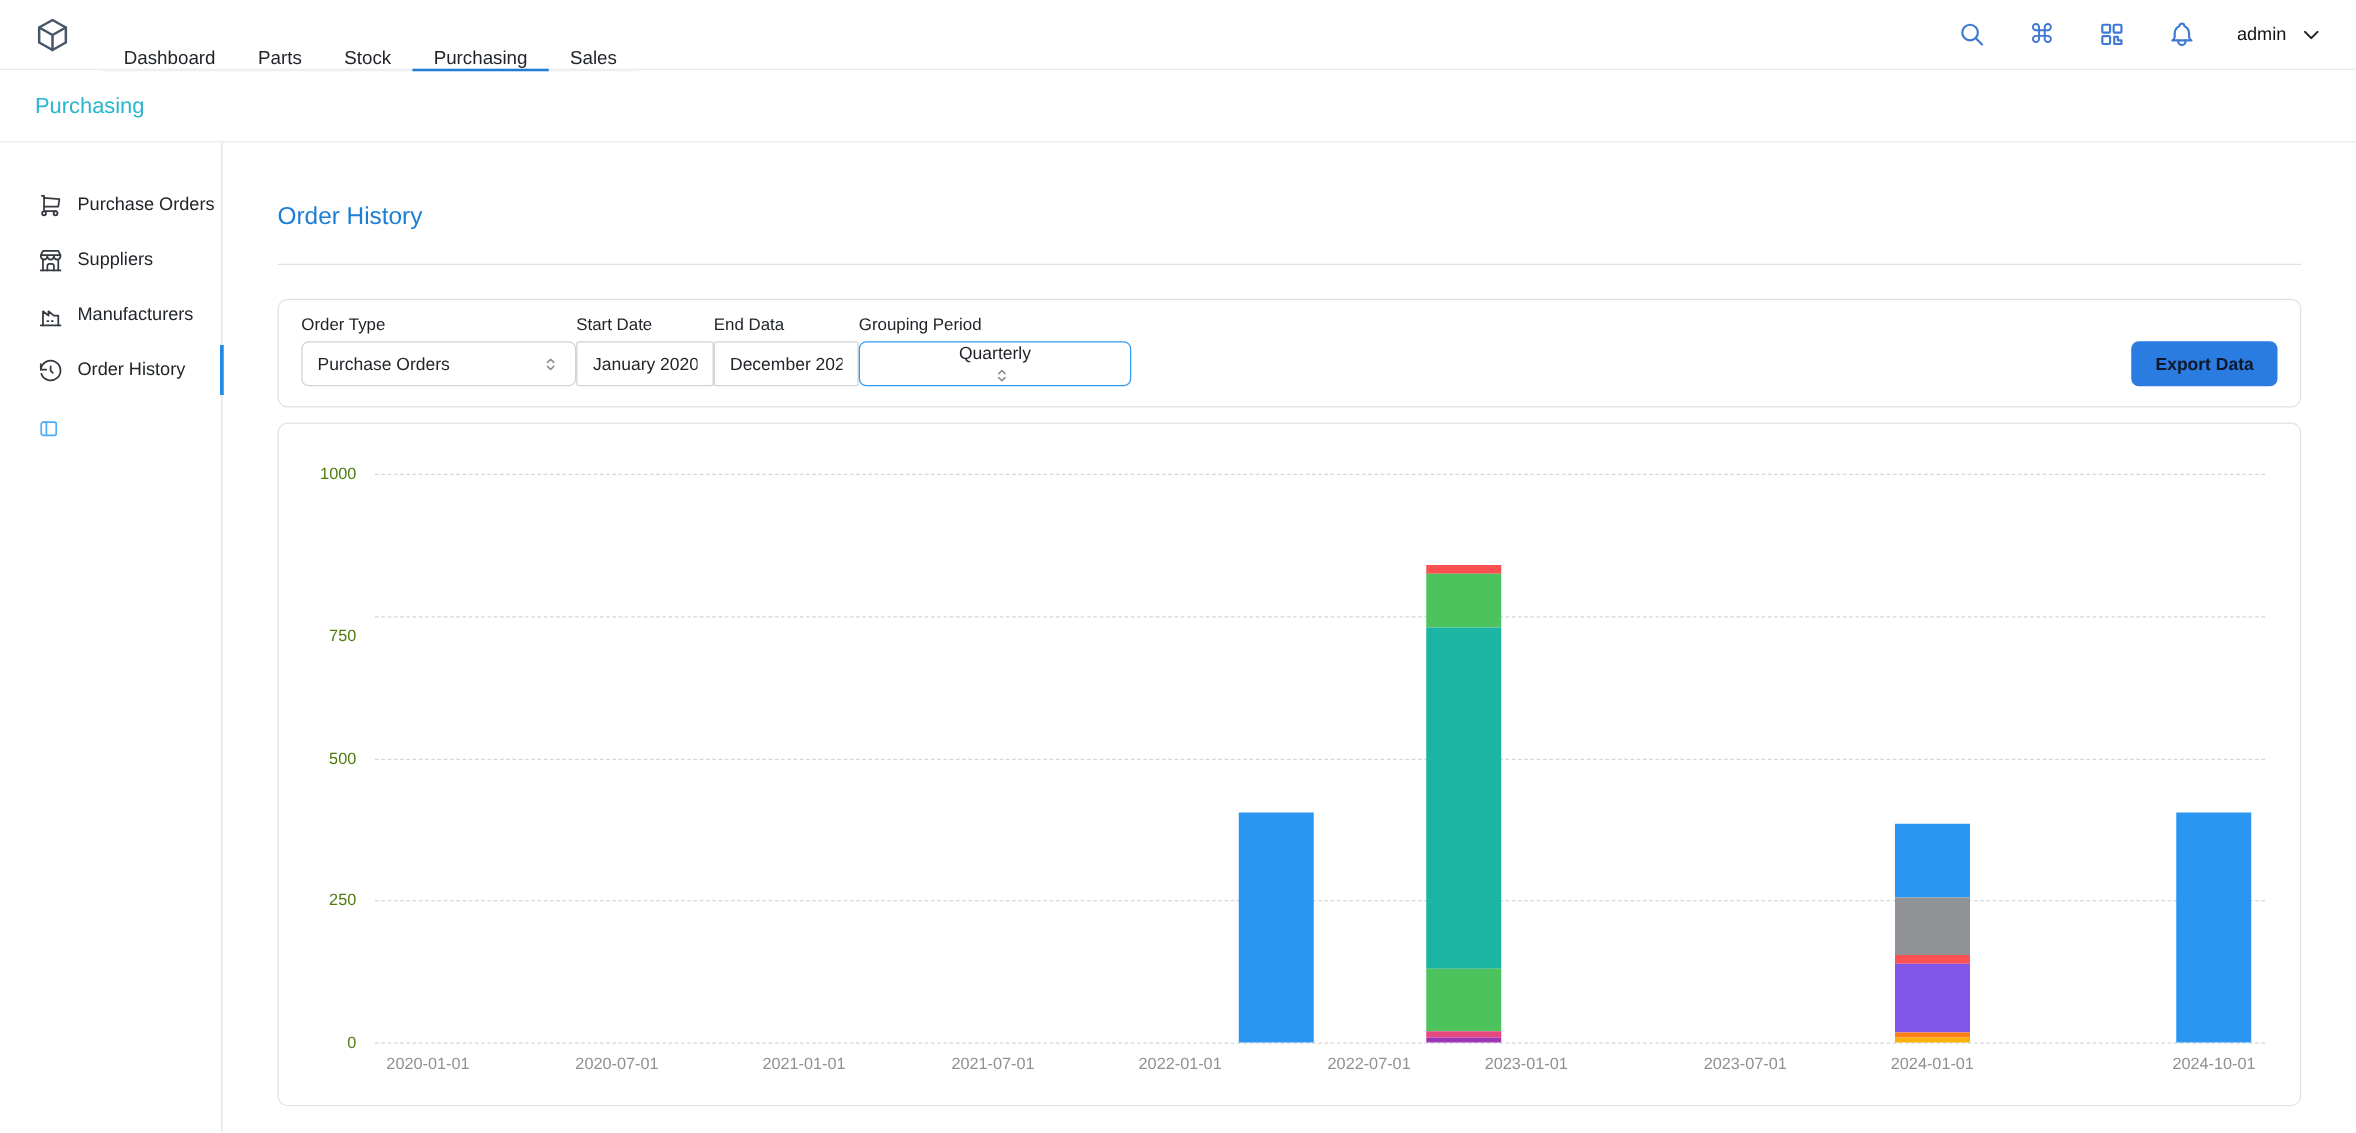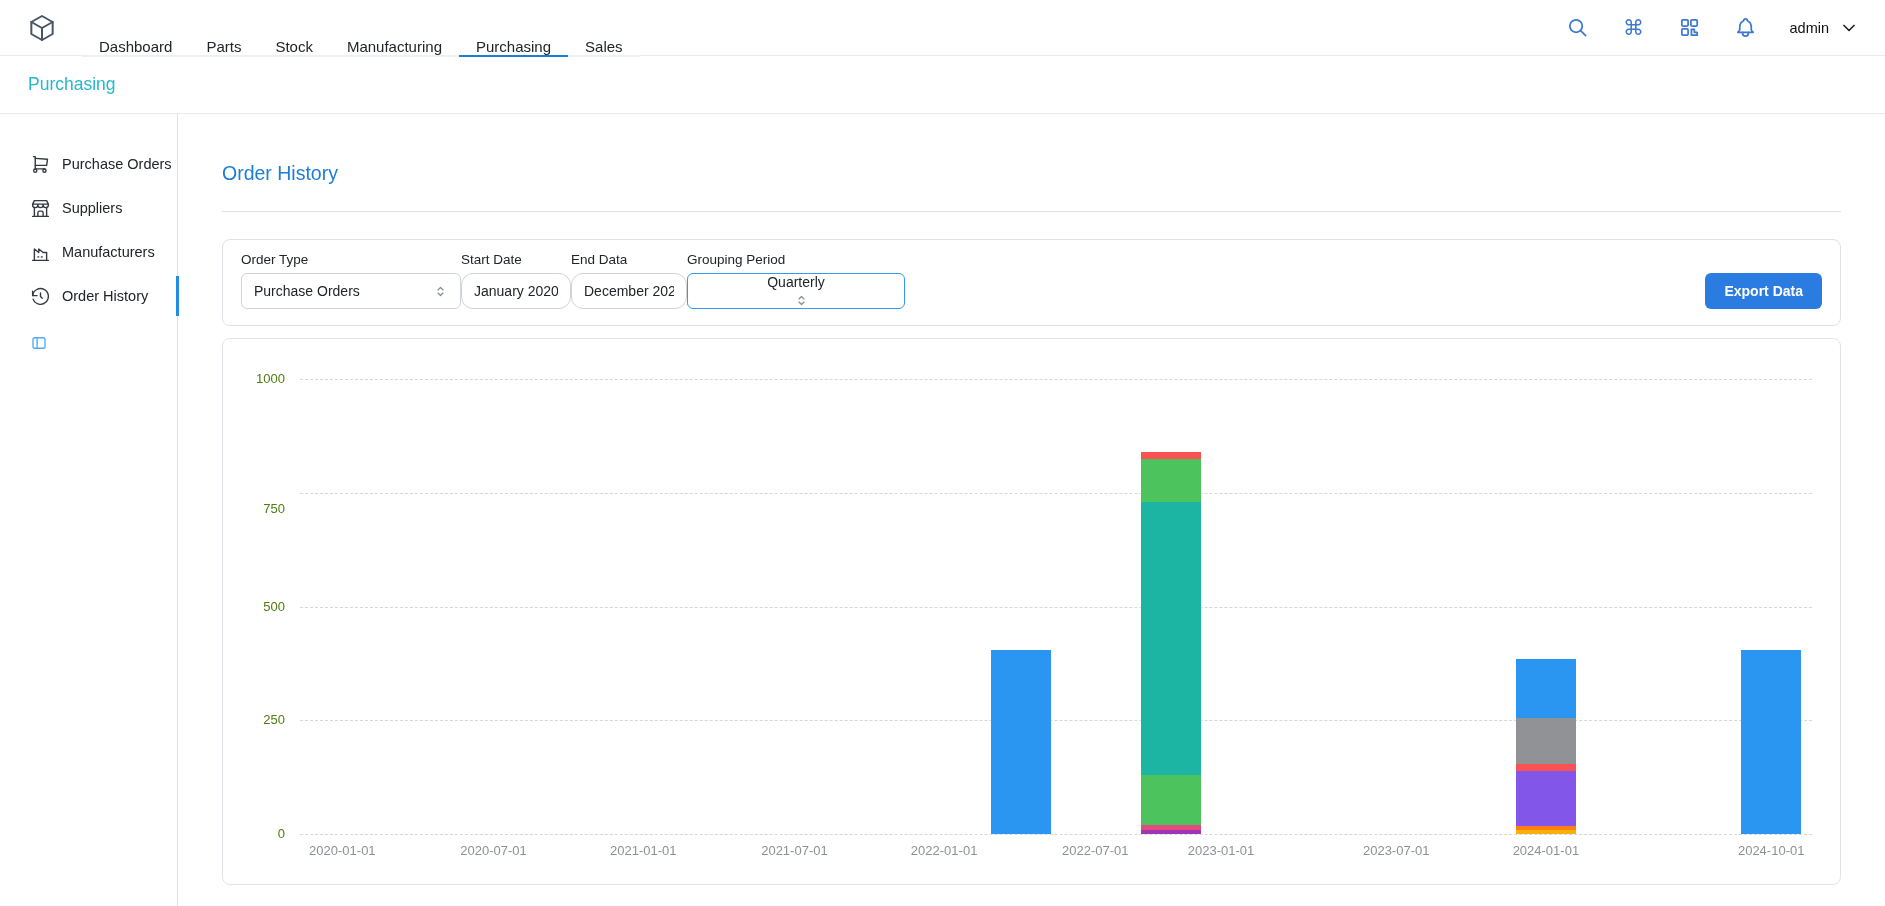--- a/index.html
+++ b/index.html
@@ -46,24 +46,24 @@
   
   .filter-card { margin-top:27px; border:1px solid #dee2e6; border-radius:8px;
     padding:12px 18px 16px 18px; display:flex; align-items:flex-end; }
   .field { display:flex; flex-direction:column; }
   .field-label { font-size:13.5px; margin-bottom:6px; color:#212529; }
   .control { height:36px; border:1px solid #ced4da; border-radius:6px; background:#fff;
     display:flex; align-items:center; padding:0 12px; font-size:14px; cursor:pointer; }
   .control.select { justify-content:space-between; }
   .control.focused { border-color:#339af0;flex-direction:column; }
   .sel-chevrons { width:15px; height:15px; color:#868e96; margin-left:10px; flex-shrink:0; }
-  .text-input { height:36px; border:1px solid #ced4da; border-radius:12px; padding:16px 12px;
+  .text-input { height:36px; border:1px solid #ced4da; border-radius:2px; padding:16px 12px;
     font-size:14px; font-family:"Liberation Sans", sans-serif; color:#212529; width:100%; }
   .w-ordertype { width:220px; } .w-start { width:110px; } .w-end { width:116px; } .w-grouping { width:218px; }
-  .export-btn { margin-left:auto; height:36px; padding:0 19px; background:#2b7ce0; color:#ffffff;
+  .export-btn { margin-left:auto; height:36px; padding:0 19px; background:#2b7ce0; color:#0f172a;
     border:none; border-radius:6px; font-size:14px; font-weight:600; cursor:pointer;
     font-family:"Liberation Sans", sans-serif; }
 
   
   .chart-card { margin-top:12px; border:1px solid #e0e3e7; border-radius:8px; height:547px;
     position:relative; background:#fff; }
   .plot { position:absolute; left:77px; right:28px; top:40px; bottom:50px; }
   .gridline { position:absolute; left:0; right:0; border-top:1px dashed #d5d7da; }
   .ytick { position:absolute; left:-70px; width:55px; text-align:right; font-size:13px; color:#4d7c0f; }
   .xtick { position:absolute; top:calc(100% + 9px); width:130px; text-align:center; font-size:13px; color:#8c9196; }
@@ -76,21 +76,20 @@
   <span class="logo">
     <svg viewBox="0 0 24 24" fill="none" stroke="currentColor" stroke-width="1.5" stroke-linecap="round" stroke-linejoin="round" width="32" height="32">
       <path d="M12 3l8 4.5v9L12 21l-8-4.5v-9z"></path>
         <path d="M12 12l8-4.5M12 12v9M12 12L4 7.5"></path>
     </svg>
   </span>
   <div class="tabs">
     <div class="tab">Dashboard</div>
     <div class="tab">Parts</div>
     <div class="tab">Stock</div>
-    <div class="tab">Manufacturing</div>
     <div class="tab active">Purchasing</div>
     <div class="tab">Sales</div>
   </div>
   <div class="nav-right">
     <span class="nav-icon">
       <svg viewBox="0 0 24 24" fill="none" stroke="currentColor" stroke-width="1.8" stroke-linecap="round">
         <circle cx="10.5" cy="10.5" r="6.5"></circle>
           <line x1="15.5" y1="15.5" x2="20.5" y2="20.5"></line>
       </svg>
     </span>

